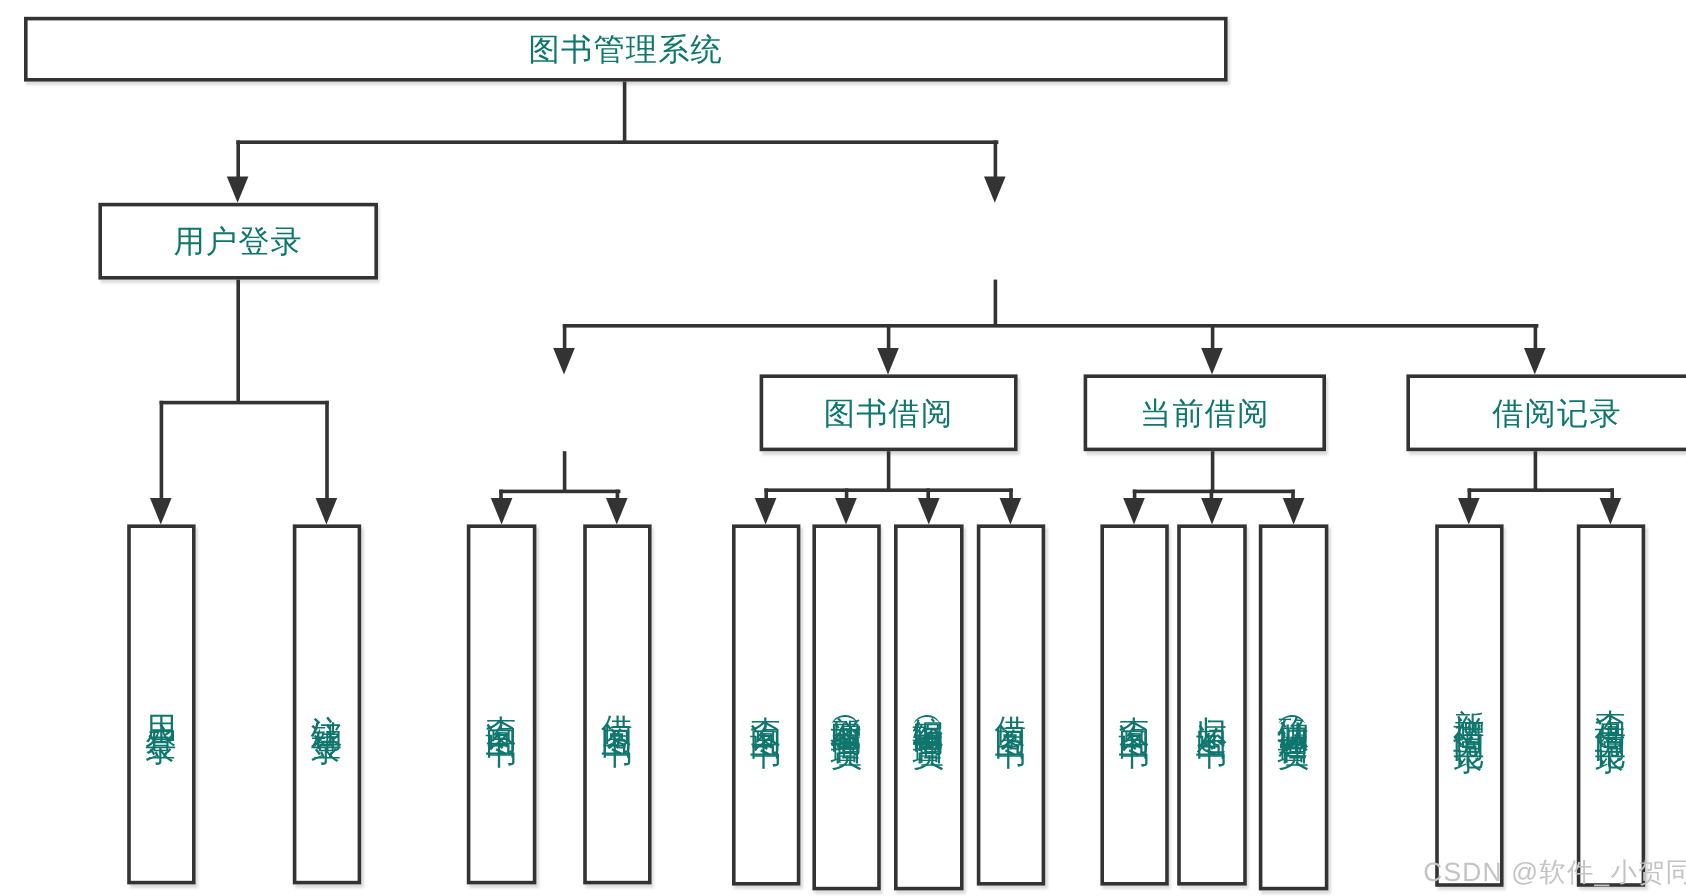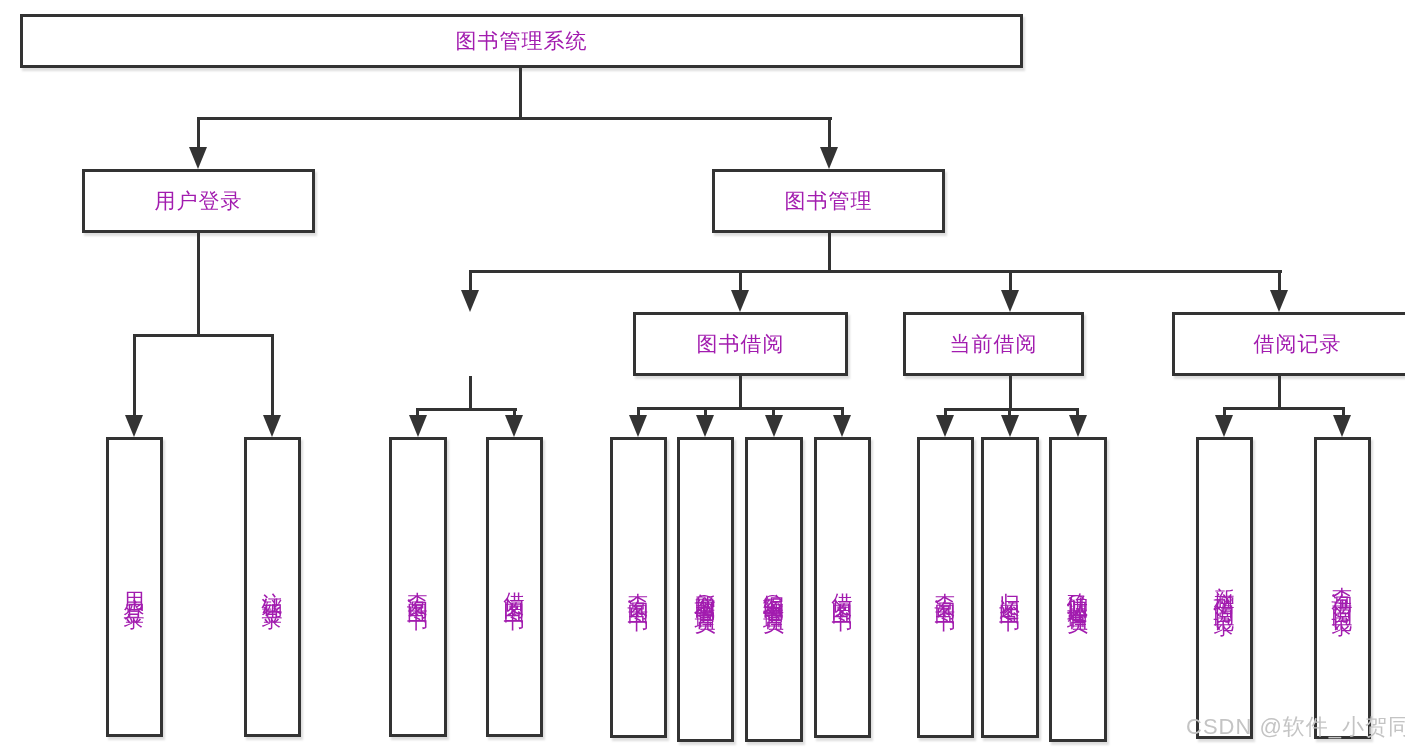--- a/index.html
+++ b/index.html
@@ -3,21 +3,21 @@
 <meta charset="utf-8">
 <style>
   html,body{margin:0;padding:0;background:#ffffff;}
   .canvas{
     position:relative;width:1405px;height:747px;background:#ffffff;overflow:hidden;
     font-family:"Liberation Sans",sans-serif;color:#333;
   }
   .box{
     position:absolute;background:#fff;border:3px solid #333;box-sizing:border-box;
     display:flex;align-items:center;justify-content:center;
-    font-size:21px;letter-spacing:1px;color:#a21caf;
+    font-size:26px;letter-spacing:1px;color:#0f766e;
     box-shadow:2px 3px 2px rgba(120,120,120,0.25);
     text-align:right;
   }
   .vbox{
     writing-mode:vertical-rl;text-orientation:mixed;
     letter-spacing:6px;line-height:1;
   }
   .vbox.tight{letter-spacing:3px;}
   .hline,.vline{position:absolute;background:#333;}
   .arrow{
@@ -38,42 +38,41 @@
   <div class="box" style="left:20px;top:14px;width:1003px;height:54px;">图书管理系统</div>
 
   <div class="vline" style="left:519px;top:68px;width:3px;height:50px;"></div>
   <div class="hline" style="left:197px;top:117px;width:635px;height:3px;"></div>
   <div class="vline" style="left:197px;top:117px;width:3px;height:32px;"></div>
   <div class="vline" style="left:828px;top:117px;width:3px;height:32px;"></div>
   <div class="arrow" style="left:189px;top:147px;"></div>
   <div class="arrow" style="left:820px;top:147px;"></div>
 
   <div class="box" style="left:82px;top:169px;width:233px;height:64px;">用户登录</div>
-  <div class="box" style="left:712px;top:169px;width:233px;height:64px;">图书管理</div>
 
   <div class="vline" style="left:197px;top:233px;width:3px;height:103px;"></div>
   <div class="hline" style="left:133px;top:334px;width:141px;height:3px;"></div>
   <div class="vline" style="left:133px;top:334px;width:3px;height:83px;"></div>
   <div class="vline" style="left:271px;top:334px;width:3px;height:83px;"></div>
   <div class="arrow" style="left:125px;top:415px;"></div>
   <div class="arrow" style="left:263px;top:415px;"></div>
 
   <div class="vline" style="left:828px;top:233px;width:3px;height:39px;"></div>
   <div class="hline" style="left:469px;top:270px;width:813px;height:3px;"></div>
   <div class="vline" style="left:469px;top:270px;width:3px;height:22px;"></div>
   <div class="vline" style="left:739px;top:270px;width:3px;height:22px;"></div>
   <div class="vline" style="left:1009px;top:270px;width:3px;height:22px;"></div>
   <div class="vline" style="left:1278px;top:270px;width:3px;height:22px;"></div>
   <div class="arrow" style="left:461px;top:290px;"></div>
   <div class="arrow" style="left:731px;top:290px;"></div>
   <div class="arrow" style="left:1001px;top:290px;"></div>
   <div class="arrow" style="left:1270px;top:290px;"></div>
 
   <div class="box" style="left:633px;top:312px;width:215px;height:64px;font-family:Liberation Mono, monospace;">图书借阅</div>
-  <div class="box" style="left:903px;top:312px;width:181px;height:64px;">当前借阅</div>
+  <div class="box" style="left:903px;top:312px;width:202px;height:64px;">当前借阅</div>
   <div class="box" style="left:1172px;top:312px;width:251px;height:64px;">借阅记录</div>
 
   <div class="vline" style="left:469px;top:376px;width:3px;height:34px;"></div>
   <div class="hline" style="left:416px;top:408px;width:101px;height:3px;"></div>
   <div class="vline" style="left:416px;top:408px;width:3px;height:9px;"></div>
   <div class="vline" style="left:513px;top:408px;width:3px;height:9px;"></div>
   <div class="arrow" style="left:409px;top:415px;"></div>
   <div class="arrow" style="left:505px;top:415px;"></div>
 
   <div class="vline" style="left:739px;top:376px;width:3px;height:33px;"></div>

